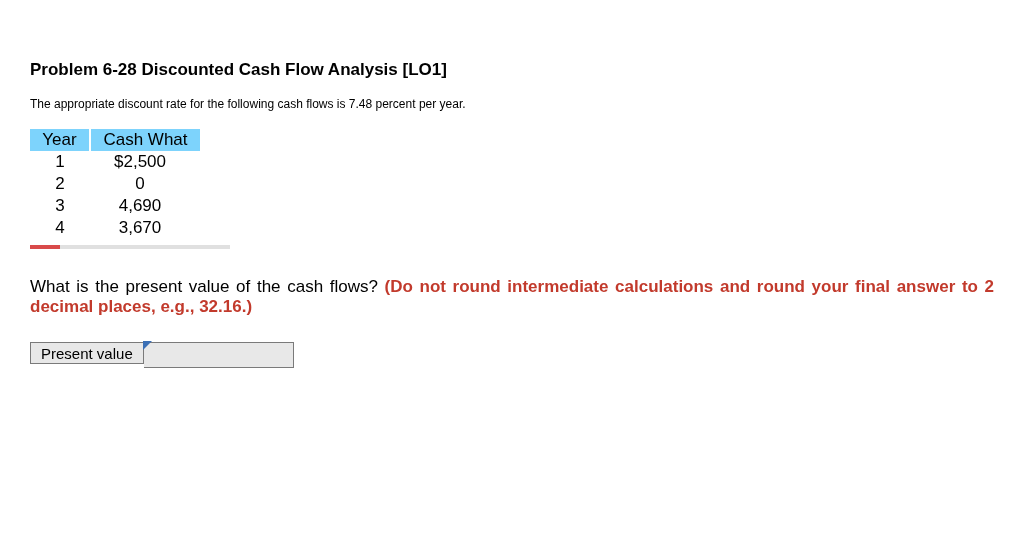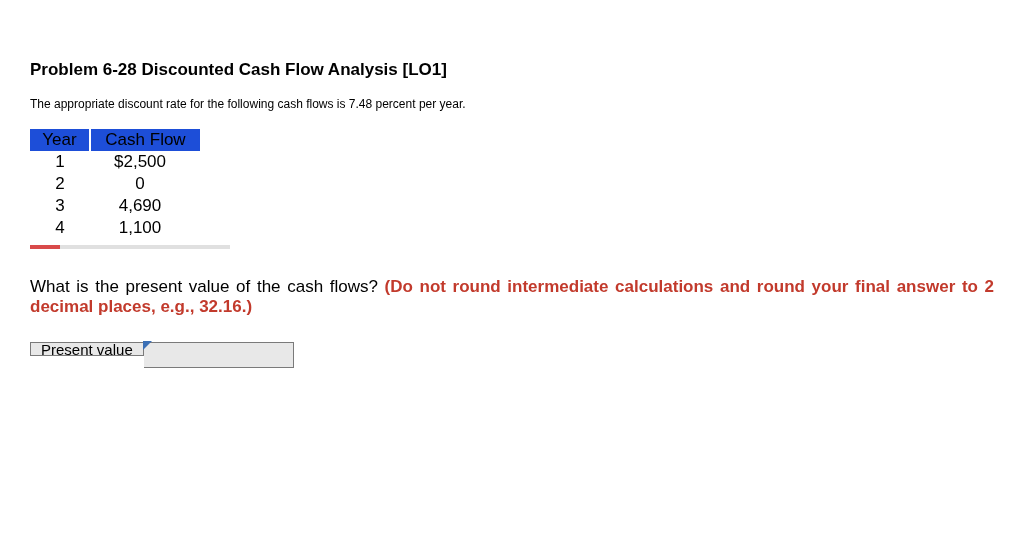--- a/index.html
+++ b/index.html
@@ -24,21 +24,21 @@
       font-size: 12px;
       margin-bottom: 18px;
       margin-top: 13px;
     }
     .cash-table {
       border-collapse: collapse;
       font-size: 17px;
       margin-bottom: 6px;
     }
     .cash-table th {
-      background: #1d4ed8;
+      background: #7dd3fc;
       font-weight: normal;
       padding: 1px 12px;
       text-align: center;
       border-right: 2px solid #fff;
     }
     .cash-table th:last-child {
       border-right: none;
     }
     .cash-table td {
       padding: 1px 12px;
@@ -73,21 +73,21 @@
       display: flex;
       align-items: stretch;
     }
     .answer-label {
       border: 1px solid #7a7a7a;
       background: #e8e8e8;
       padding: 4px 10px;
       font-size: 15px;
       display: flex;
       align-items: center;
-      height: 14px;
+      height: 22px;
     }
     .answer-input-wrap {
       position: relative;
       width: 150px;
       height: 26px;
     }
     .answer-input {
       width: 100%;
       height: 100%;
       border: 1px solid #7a7a7a;
@@ -110,39 +110,39 @@
 <body>
 
 <div class="title">Problem 6-28 Discounted Cash Flow Analysis [LO1]</div>
 
 <div class="intro">The appropriate discount rate for the following cash flows is 7.48 percent per year.</div>
 
 <table class="cash-table">
   <thead>
     <tr>
       <th>Year</th>
-      <th>Cash Flow</th>
+      <th>Cash What</th>
     </tr>
   </thead>
   <tbody>
     <tr>
       <td class="year-col">1</td>
       <td class="flow-col">$2,500</td>
     </tr>
     <tr>
       <td class="year-col">2</td>
       <td class="flow-col">0</td>
     </tr>
     <tr>
       <td class="year-col">3</td>
       <td class="flow-col">4,690</td>
     </tr>
     <tr>
       <td class="year-col">4</td>
-      <td class="flow-col">1,100</td>
+      <td class="flow-col">3,670</td>
     </tr>
   </tbody>
 </table>
 <div class="table-accent"></div>
 
 <div class="question">
   <span>What is the present value of the cash flows? </span><span class="red-bold">(Do not round intermediate calculations and round your final answer to 2 decimal places, e.g., 32.16.)</span>
 </div>
 
 <div class="answer-row">

